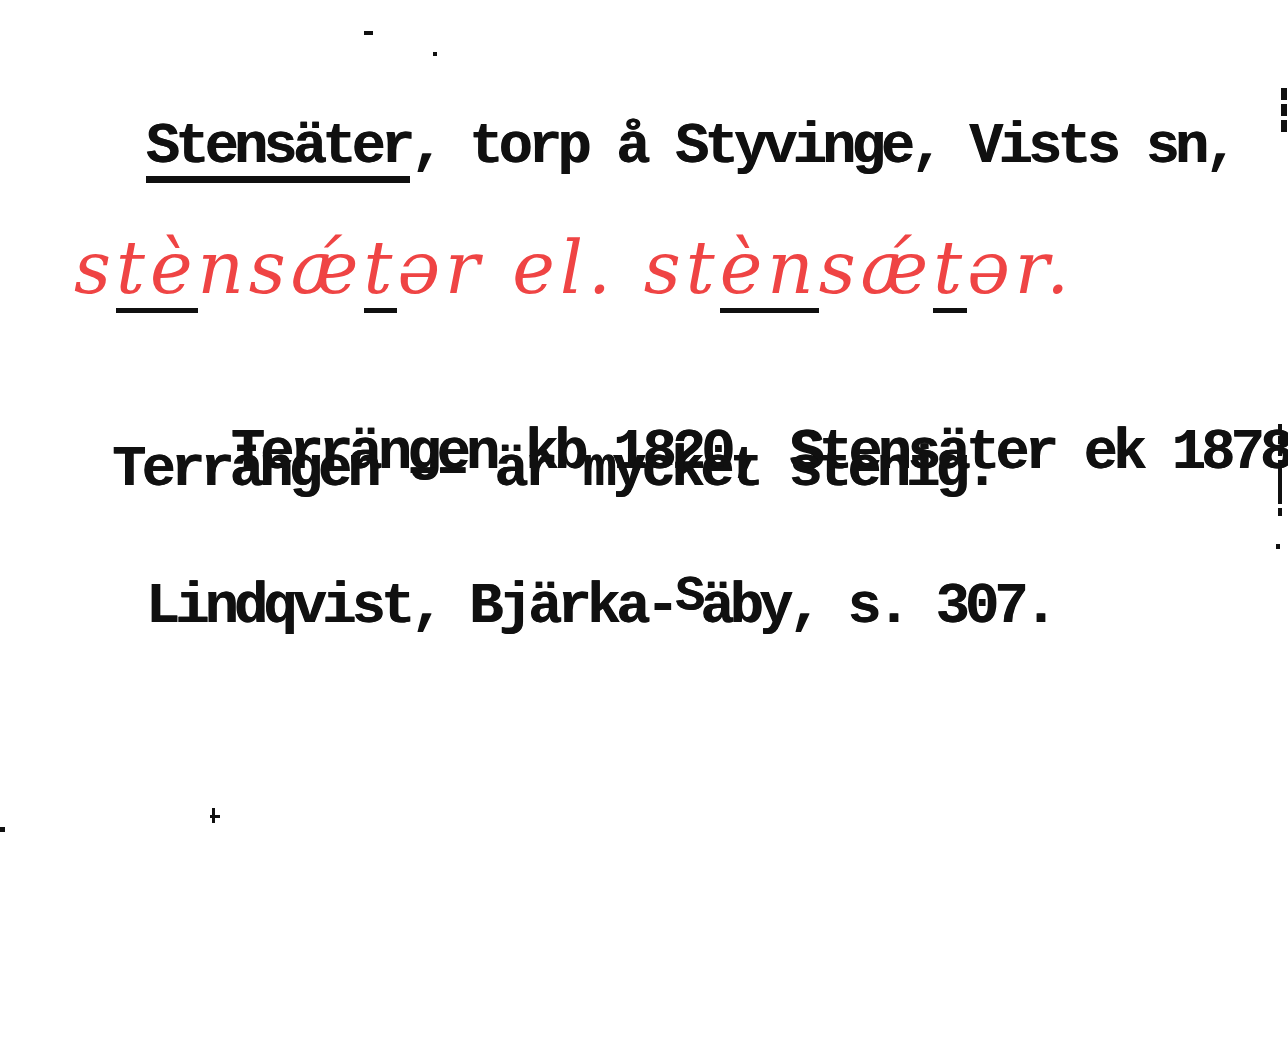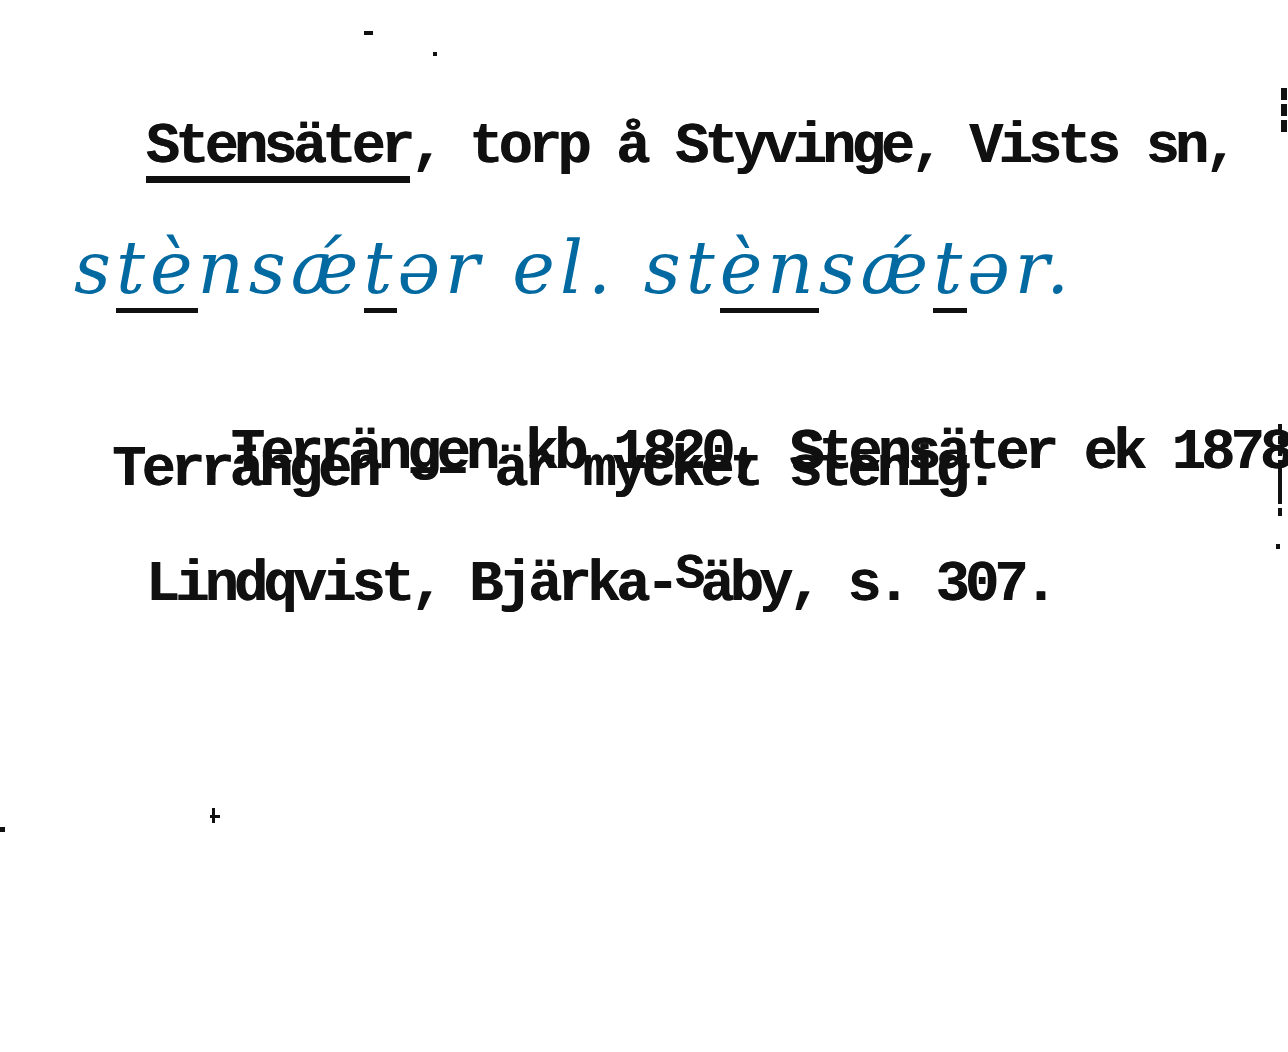--- a/index.html
+++ b/index.html
@@ -42,21 +42,21 @@
   #phonetic-line {
     position: absolute;
     left: 74px;
     top: 232px;
     font-family: "DejaVu Serif", serif;
     font-style: italic;
     font-size: 72px;
     line-height: 72px;
     letter-spacing: 5px;
     white-space: pre;
-    color: #0369a1;
+    color: #ef4444;
   }
   #phonetic-line .seg { display: inline-block; padding-bottom: 4px; }
   #phonetic-line .seg.u { border-bottom: 5px solid #101010; }
   .artifact { position: absolute; background: #101010; }
   #edge-dashes-top {
     position: absolute;
     left: 1281px; top: 88px;
     width: 0; height: 44px;
     border-left: 6px dashed #101010;
   }
@@ -78,21 +78,21 @@
 
 
   <div id="phonetic-line"><span class="seg">s</span><span class="seg u">tè</span><span class="seg">nsǽ</span><span class="seg u">t</span><span class="seg">ər </span><span class="seg">el. </span><span class="seg">st</span><span class="seg u">èn</span><span class="seg">sǽ</span><span class="seg u">t</span><span class="seg">ər.</span></div>
 
   <div class="typeline" style="left:113px; top:368px;">
     <span>Terrängen kb 1820, </span><span class="bold-s">S</span><span>tensäter ek 1878.</span>
   </div>
 
   <div class="typeline" style="left:112px; top:442px;text-align:center;">Terrängen –– är mycket stenig.</div>
 
-  <div class="typeline" style="left:28px; top:500px;">
+  <div class="typeline" style="left:28px; top:522px;">
     <span>Lindqvist, Bjärka-</span><span class="sup-s">S</span><span>äby, s. 307.</span>
   </div>
 
   <div class="artifact" style="left:364px; top:31px; width:9px; height:4px;"></div>
   <div class="artifact" style="left:433px; top:52px; width:4px; height:4px;"></div>
   <div id="edge-dashes-top"></div>
   <div id="edge-dashes-mid"></div>
   <div class="artifact" style="left:1278px; top:466px; width:4px; height:32px;"></div>
   <div class="artifact" style="left:1276px; top:544px; width:4px; height:5px;"></div>
   <div class="artifact" style="left:212px; top:808px; width:3px; height:15px;"></div>

